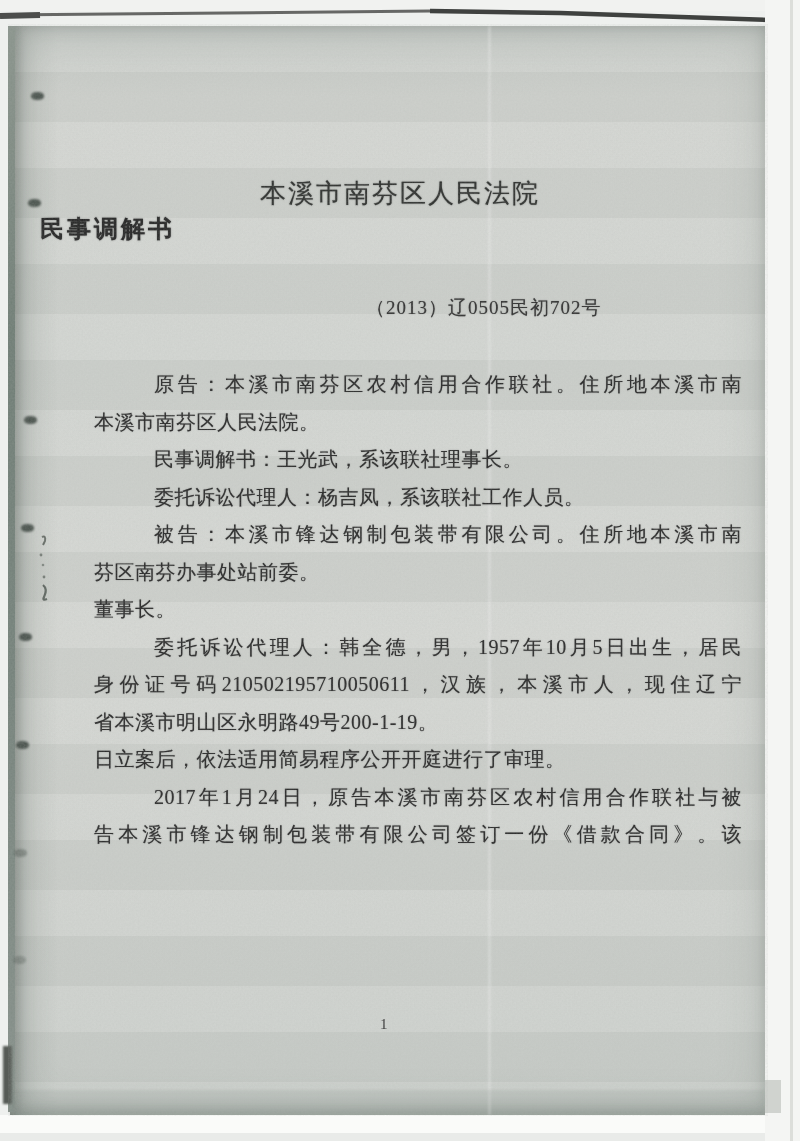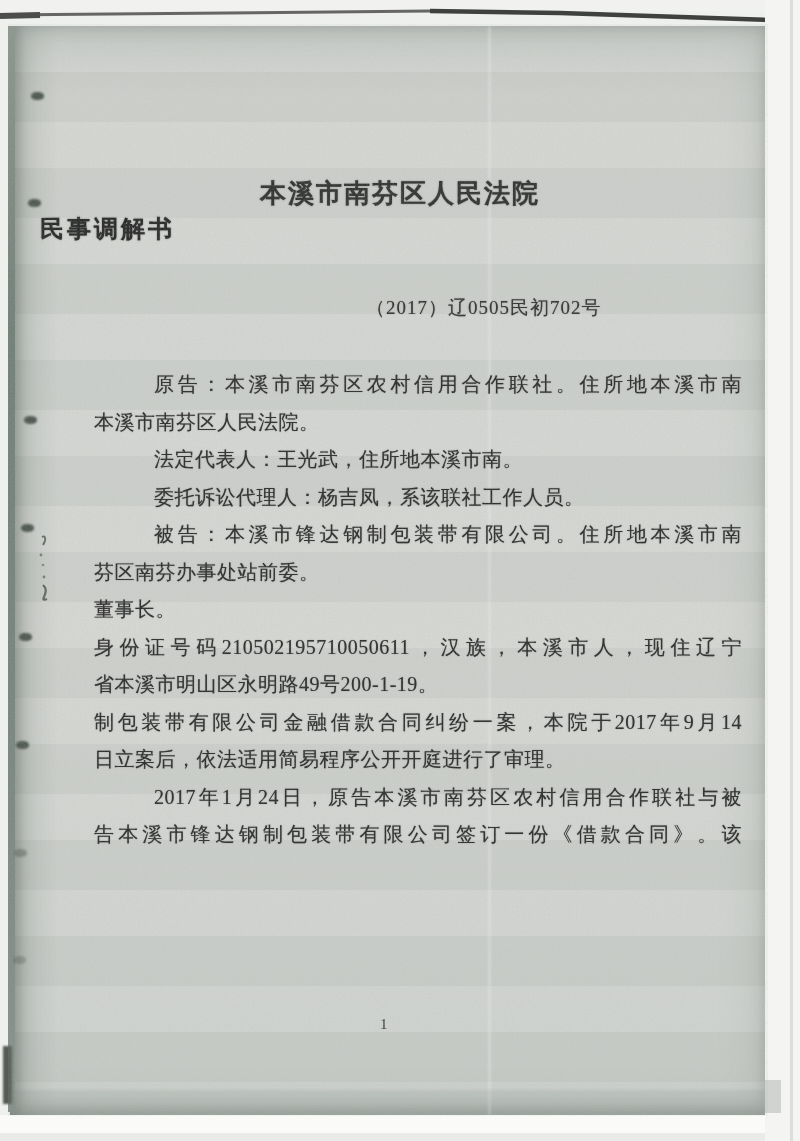--- a/index.html
+++ b/index.html
@@ -37,21 +37,21 @@
   }
   .binding-mark { position:absolute; width:13px; height:8px; background:#49524c; border-radius:45%; filter:blur(1px); }
   .bottom-left-ink-mark { position:absolute; left:3px; top:1046px; width:9px; height:58px; background:#565b56; filter:blur(1px); }
   .top-scan-edge-line { position:absolute; left:0; top:0; }
   .handwriting-mark { position:absolute; left:34px; top:533px; }
 
   
   .text-ink { color:#262626; text-shadow:0 0 1.2px rgba(45,45,45,0.55); }
   .court-name {
     position:absolute; left:40px; top:176px; width:720px;
-    text-align:center; font-size:26px; letter-spacing:2px; font-weight:700; color:#2b2d2b;
+    text-align:center; font-size:26px; letter-spacing:2px; font-weight:400; color:#2b2d2b;
     text-shadow:0 0 1.5px rgba(40,42,40,0.65);
   }
   .doc-type-title {
     position:absolute; left:40px; top:213px; width:720px;
     font-size:24px; font-weight:700; letter-spacing:3px; color:#222;
     text-shadow:0 0 1.5px rgba(30,30,30,0.7);
   }
   .case-number { position:absolute; left:366px; top:295px; font-size:19px; letter-spacing:1px; color:#2e2e2e; }
   .body-text {
     position:absolute; left:94px; top:366px; width:648px;
@@ -93,33 +93,33 @@
   </svg>
 
   <svg class="top-scan-edge-line" width="800" height="32">
     <polyline points="0,16 40,15" stroke="#3a3c3a" stroke-width="6" fill="none" opacity="0.9"></polyline>
     <polyline points="0,15 110,14 430,11" stroke="#4d4f4c" stroke-width="3" fill="none" opacity="0.85"></polyline>
     <polyline points="430,11 560,13 800,21" stroke="#353735" stroke-width="4.5" fill="none" opacity="0.95"></polyline>
   </svg>
 
   <div class="court-name text-ink">本溪市南芬区人民法院</div>
   <div class="doc-type-title text-ink">民事调解书</div>
-  <div class="case-number text-ink">（2017）辽0505民初702号</div>
+  <div class="case-number text-ink">（2013）辽0505民初702号</div>
 
   <div class="body-text text-ink">
       <div class="line full indent">原告：本溪市南芬区农村信用合作联社。住所地本溪市南</div>
       <div class="line">本溪市南芬区人民法院。</div>
-      <div class="line indent">法定代表人：王光武，住所地本溪市南。</div>
+      <div class="line indent">民事调解书：王光武，系该联社理事长。</div>
       <div class="line indent">委托诉讼代理人：杨吉凤，系该联社工作人员。</div>
       <div class="line full indent">被告：本溪市锋达钢制包装带有限公司。住所地本溪市南</div>
       <div class="line">芬区南芬办事处站前委。</div>
       <div class="line">董事长。</div>
+      <div class="line full indent">委托诉讼代理人：韩全德，男，1957年10月5日出生，居民</div>
       <div class="line full">身份证号码210502195710050611，汉族，本溪市人，现住辽宁</div>
       <div class="line">省本溪市明山区永明路49号200-1-19。</div>
-      <div class="line full">制包装带有限公司金融借款合同纠纷一案，本院于2017年9月14</div>
       <div class="line">日立案后，依法适用简易程序公开开庭进行了审理。</div>
       <div class="line full indent">2017年1月24日，原告本溪市南芬区农村信用合作联社与被</div>
       <div class="line full">告本溪市锋达钢制包装带有限公司签订一份《借款合同》。该</div>
     </div>
 
   <div class="page-number">1</div>
 
   <div class="bottom-scan-band"></div>
   <div class="bottom-white-strip"></div>
   <div class="bottom-outer-strip"></div>

